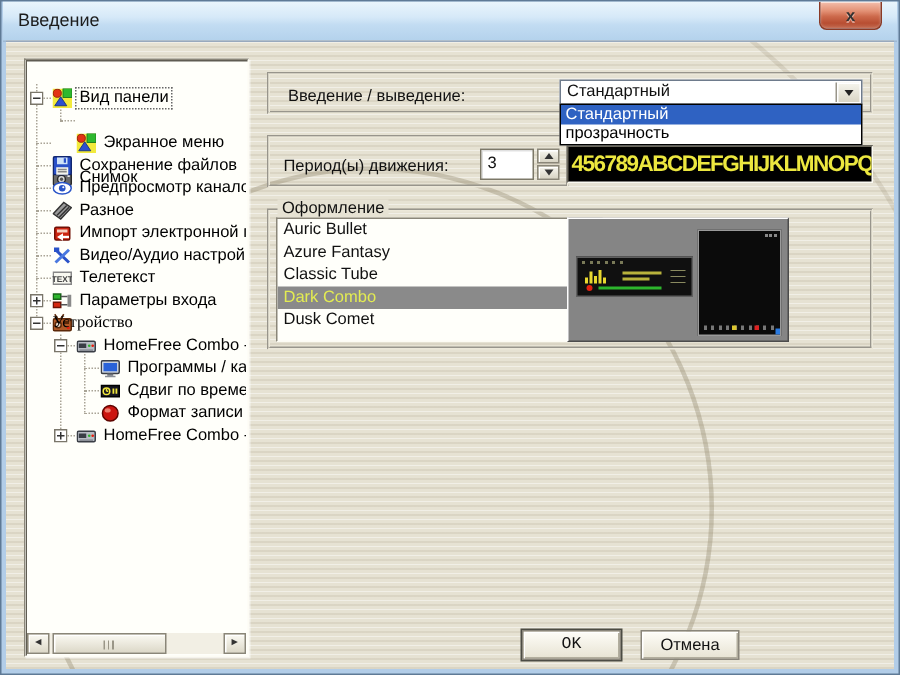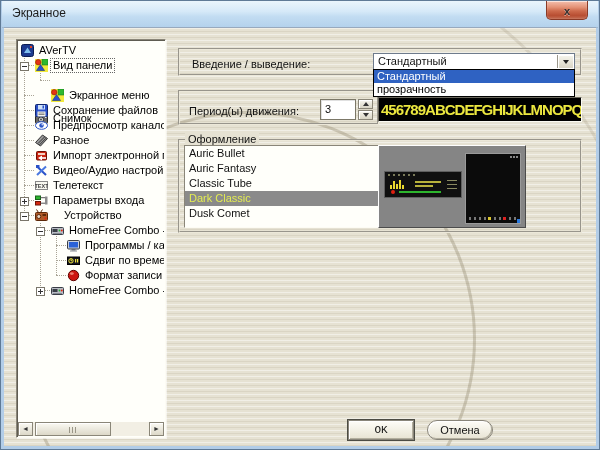--- a/index.html
+++ b/index.html
@@ -108,29 +108,29 @@
     background:repeating-linear-gradient(180deg,#8a8a60 0 1px,transparent 1px 4px);}
   .ctl-top{position:absolute;left:3px;top:2px;width:30px;height:2px;
     background:repeating-linear-gradient(90deg,#7a7a58 0 2px,transparent 2px 5px);}
   .rec-dot{position:absolute;left:6px;bottom:3px;width:4px;height:4px;border-radius:50%;background:#e02010;}
   .prog{position:absolute;left:14px;bottom:4px;width:42px;height:2px;background:#2db52d;}
   
   .btn{position:absolute;top:392px;width:66px;height:20px;box-sizing:border-box;text-align:center;
     font-size:11px;line-height:18px;background:linear-gradient(#fefdf8,#e7e3d3);
     border:1px solid #89857a;box-shadow:inset 1px 1px 0 #fff, inset -1px -1px 0 #b2ae9e;cursor:default;}
   .btn-ok{left:344px;box-shadow:inset 1px 1px 0 #fff, inset -1px -1px 0 #b2ae9e, 0 0 0 1px #4c4c44;font-family:Liberation Mono, monospace;}
-  .btn-cancel{left:423px;border-radius:10px;}
+  .btn-cancel{left:423px;}
   .btn-apply{left:503px;}
 </style>
 </head>
 <body>
 
 <div class="window">
   <div class="titlebar">
-    <span class="title-text">Экранное</span>
+    <span class="title-text">Введение</span>
     <div class="closebtn">
       <span>x</span>
     </div>
   </div>
 
   <div class="client">
     <div class="deco c1"></div>
     <div class="deco c2"></div>
 
     <div class="tree-panel">
@@ -148,30 +148,20 @@
           <div class="tstub" style="left: 6px; top: 114px; width: 10px;"></div>
           <div class="tstub" style="left: 6px; top: 129px; width: 10px;"></div>
           <div class="tstub" style="left: 6px; top: 144px; width: 10px;"></div>
           <div class="tstub" style="left: 6px; top: 159px; width: 10px;"></div>
           <div class="tstub" style="left: 6px; top: 174px; width: 10px;"></div>
           <div class="tstub" style="left: 22px; top: 189px; width: 10px;"></div>
           <div class="tstub" style="left: 38px; top: 204px; width: 10px;"></div>
           <div class="tstub" style="left: 38px; top: 219px; width: 10px;"></div>
           <div class="tstub" style="left: 38px; top: 234px; width: 10px;"></div>
           <div class="tstub" style="left: 22px; top: 249px; width: 10px;"></div>
-          <div class="trow" style="top: 2px;">
-            <span class="ticon" style="left: 3px;">
-              <svg width="13" height="13" viewBox="0 0 13 13" xmlns="http://www.w3.org/2000/svg">
-                <rect x="0.5" y="0.5" width="12" height="12" rx="2" fill="#1d3a8f" stroke="#0c1c50"></rect>
-                <polygon points="3,9 6.5,3.5 10,9" fill="#7fc0f0"></polygon>
-                <rect x="9" y="2" width="2" height="2" fill="#e04020"></rect>
-              </svg>
-            </span>
-            <span class="tlabel" style="left: 19px;">AVerTV</span>
-          </div>
           <div class="trow" style="top: 17px;">
             <span class="exp" style="left: 2px;"><svg width="9" height="9" xmlns="http://www.w3.org/2000/svg">
                 <rect x="0.5" y="0.5" width="8" height="8" fill="#fff" stroke="#7a766a"></rect>
                 <line x1="2" y1="4.5" x2="7" y2="4.5" stroke="#333"></line>
               </svg></span>
             <span class="ticon" style="left: 17px;">
               <svg width="13" height="13" viewBox="0 0 13 13" xmlns="http://www.w3.org/2000/svg">
                 <rect x="0" y="0" width="13" height="13" fill="#f2ea3c"></rect>
                 <rect x="7" y="0" width="6" height="6" fill="#2eb82e" stroke="#1a7a1a" stroke-width="0.6"></rect>
                 <circle cx="3.2" cy="3.2" r="2.7" fill="#e33414" stroke="#8f1d08" stroke-width="0.6"></circle>
@@ -291,21 +281,21 @@
             <span class="ticon" style="left: 17px;">
               <svg width="13" height="13" viewBox="0 0 13 13" xmlns="http://www.w3.org/2000/svg">
                 <line x1="3.5" y1="3.5" x2="1.5" y2="0.5" stroke="#5c2808"></line>
                 <line x1="5.5" y1="3.5" x2="7.5" y2="0.5" stroke="#5c2808"></line>
                 <rect x="0.5" y="3.5" width="12" height="8" rx="1" fill="#b05a28" stroke="#5c2808"></rect>
                 <circle cx="3.8" cy="7.5" r="2" fill="#e8d8c8" stroke="#5c2808"></circle>
                 <rect x="7.5" y="5" width="3.5" height="2" fill="#5c2808"></rect>
                 <circle cx="10.5" cy="9.5" r="1" fill="#e82010"></circle>
               </svg>
             </span>
-            <span class="tlabel" style="left: 44px;">Устройство</span>
+            <span class="tlabel" style="left: 15px; font-family: Liberation Serif, serif;">Устройство</span>
           </div>
           <div class="trow" style="top: 182px;">
             <span class="exp" style="left: 18px;"><svg width="9" height="9" xmlns="http://www.w3.org/2000/svg">
                 <rect x="0.5" y="0.5" width="8" height="8" fill="#fff" stroke="#7a766a"></rect>
                 <line x1="2" y1="4.5" x2="7" y2="4.5" stroke="#333"></line>
               </svg></span>
             <span class="ticon" style="left: 33px;">
               <svg width="13" height="13" viewBox="0 0 13 13" xmlns="http://www.w3.org/2000/svg">
                 <rect x="0.5" y="3.5" width="12" height="7" rx="1" fill="#b8bcc4" stroke="#3a3e46"></rect>
                 <rect x="1.5" y="5" width="5" height="3" fill="#3a3e46"></rect>
@@ -406,23 +396,23 @@
     </div>
     <div class="marquee">
       <span>456789ABCDEFGHIJKLMNOPQRSTUVW</span>
     </div>
 
     <div class="group g3">
       <span class="gtitle">Оформление</span>
     </div>
     <div class="listbox" id="skinlist">
         <div class="litem">Auric Bullet</div>
-        <div class="litem">Auric Fantasy</div>
+        <div class="litem">Azure Fantasy</div>
         <div class="litem">Classic Tube</div>
-        <div class="litem sel">Dark Classic</div>
+        <div class="litem sel">Dark Combo</div>
         <div class="litem">Dusk Comet</div>
       </div>
     <div class="skin-preview">
       <div class="tv-win">
         <div class="tv-top"></div>
         <div class="tv-bar"></div>
         <div class="tv-dot-r"></div>
         <div class="tv-dot-y"></div>
         <div class="tv-blue"></div>
       </div>

